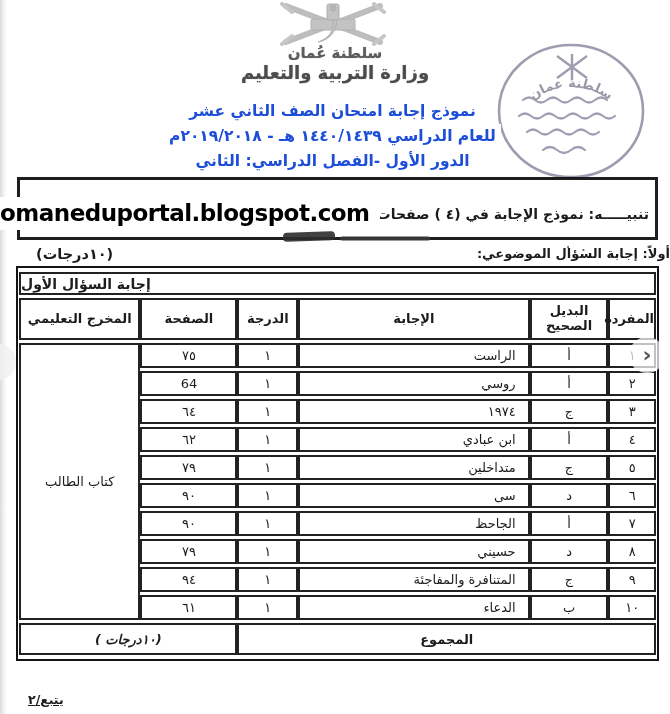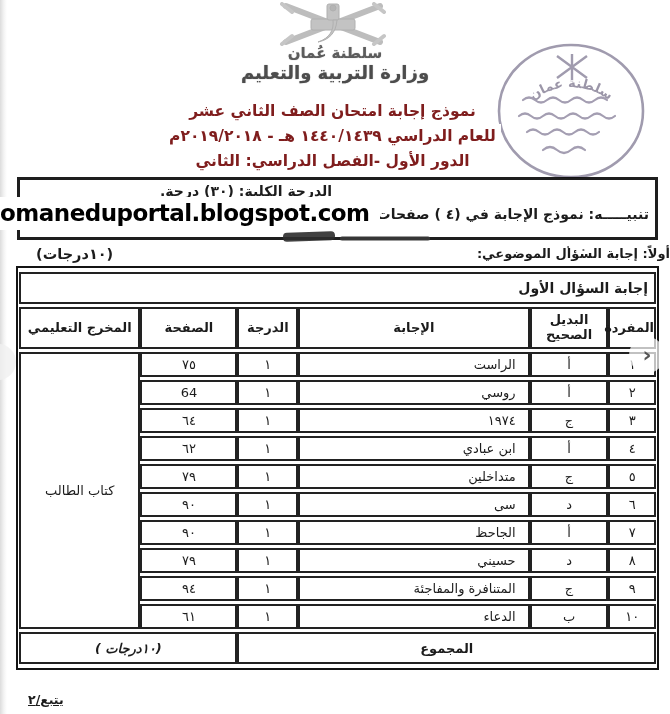--- a/index.html
+++ b/index.html
@@ -18,21 +18,21 @@
   
   .emblem { position:absolute; left:268px; top:2px; width:130px; height:46px; z-index:1; }
   .ministry-1 { position:absolute; left:65px; top:44px; width:540px; text-align:center;
     font-size:15px; font-weight:bold; color:#5c5c5c; letter-spacing:1px;
     text-shadow:0 0 1px #9a9a9a; z-index:1; }
   .ministry-2 { position:absolute; left:65px; top:62px; width:540px; text-align:center;
     font-size:18px; font-weight:bold; color:#4c4c4c; letter-spacing:1px;
     text-shadow:0 0 1px #8d8d8d; z-index:1; }
 
   .titles { position:absolute; left:60px; top:99px; width:545px; text-align:center; z-index:3; }
-  .titles div { line-height:25px; font-weight:bold; font-size:15.5px; color:#7f1d1d; }
+  .titles div { line-height:25px; font-weight:bold; font-size:15.5px; color:#1d4ed8; }
   .titles div span { background:#fff; display:inline-block; padding:0 5px; }
 
   
   .stamp { position:absolute; left:487px; top:38px; width:168px; height:146px;
     z-index:2; mix-blend-mode:multiply; opacity:.85; }
 
   
   .info-box { position:absolute; left:17px; top:177px; width:641px; height:63px;
     border:3px solid #1e1e1e; z-index:1; }
   .info-line1 { position:absolute; right:6px; top:3px; font-size:14px; font-weight:bold; }
@@ -55,21 +55,21 @@
   .sec-head { position:absolute; right:0; top:246px; font-size:13px; font-weight:bold; z-index:1; }
   .sec-marks { position:absolute; left:36px; top:246px; font-size:14.5px; font-weight:bold; z-index:1; }
 
   
   .table-wrap { position:absolute; left:16px; top:266px; width:643px;
     border:2px solid #141414; padding:1px; background:#fff; z-index:1; }
   table { width:100%; table-layout:fixed; border-collapse:separate; border-spacing:0 3px;
     direction:rtl; }
   td { border:2px solid #222; text-align:center; vertical-align:middle;
     font-size:13px; padding:0; background:#fff; }
-  .t-title { height:32px; text-align:right; padding-right:6px; font-weight:bold; font-size:14px; }
+  .t-title { height:23px; text-align:left; padding-right:6px; font-weight:bold; font-size:14px; }
   .hdr td { height:42px; font-weight:bold; font-size:13px; line-height:1.15; }
   .row td { height:25px; }
   .c-ans { text-align:right; padding-right:12px; }
   .c-out { font-size:13px; }
   .t-total { height:32px; font-weight:bold; }
   .t-totalmarks { height:26px; font-weight:bold;font-style:italic; }
 
   .continued { position:absolute; left:28px; top:692px; font-size:12.5px; font-weight:bold; z-index:1;text-decoration:underline; }
 
   
@@ -124,21 +124,20 @@
 
   <g stroke="#948da4" fill="none" stroke-width="2.2" stroke-linecap="round">
     <path d="M36 62 q6 -5 12 0 q6 5 12 0 q6 -5 12 0 q6 5 12 0 q6 -5 12 0 q6 5 12 0 q6 -5 12 0"></path>
     <path d="M32 78 q6 -5 12 0 q6 5 12 0 q6 -5 12 0 q6 5 12 0 q6 -5 12 0 q6 5 12 0 q6 -5 12 0 q6 5 12 0"></path>
     <path d="M40 94 q6 -5 12 0 q6 5 12 0 q6 -5 12 0 q6 5 12 0 q6 -5 12 0 q6 5 12 0"></path>
     <path d="M56 112 q7 -6 14 0 q7 6 14 0 q7 -6 14 0"></path>
   </g>
 </svg>
 
 <div class="info-box">
-  <div class="info-total">الدرجة الكلية: (٣٠) درجة.</div>
   <div class="info-line2">
     <span>تنبيـــــه:</span>
     <span>نموذج الإجابة في (٤ ) صفحات.</span>
     <span class="erased-marks">. ·</span>
   </div>
 </div>
 
 <div class="smudge"></div>
 <div class="smudge2"></div>
 

